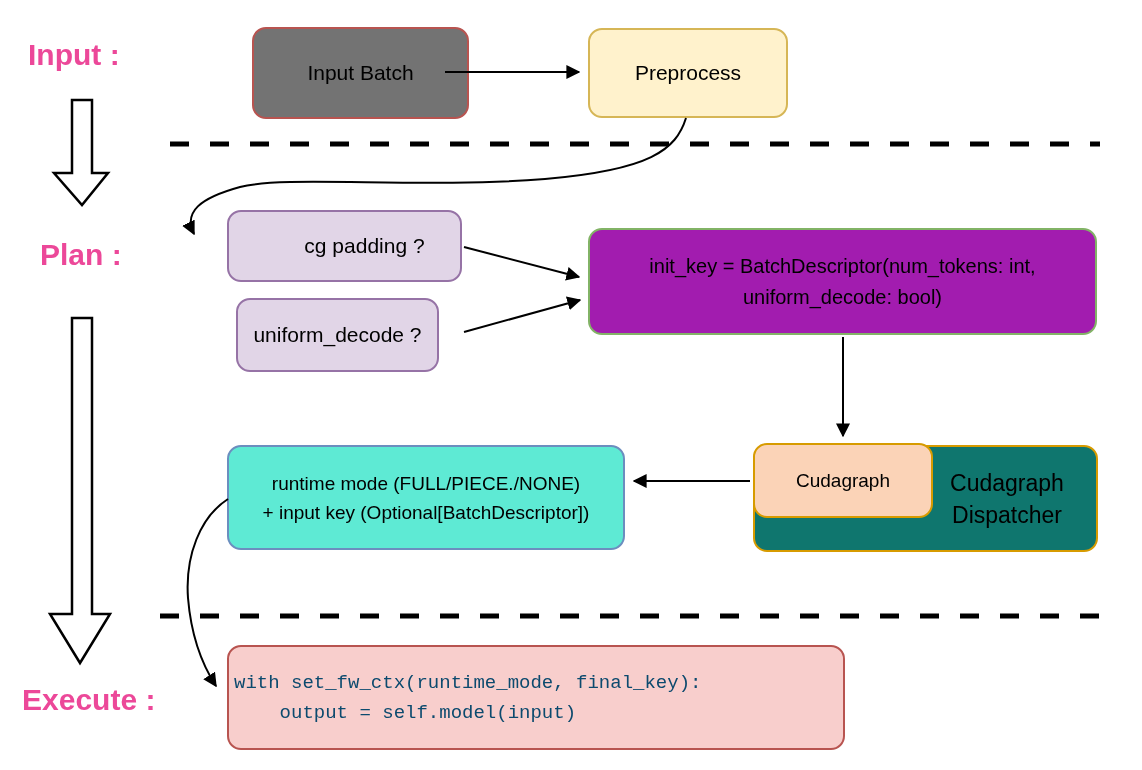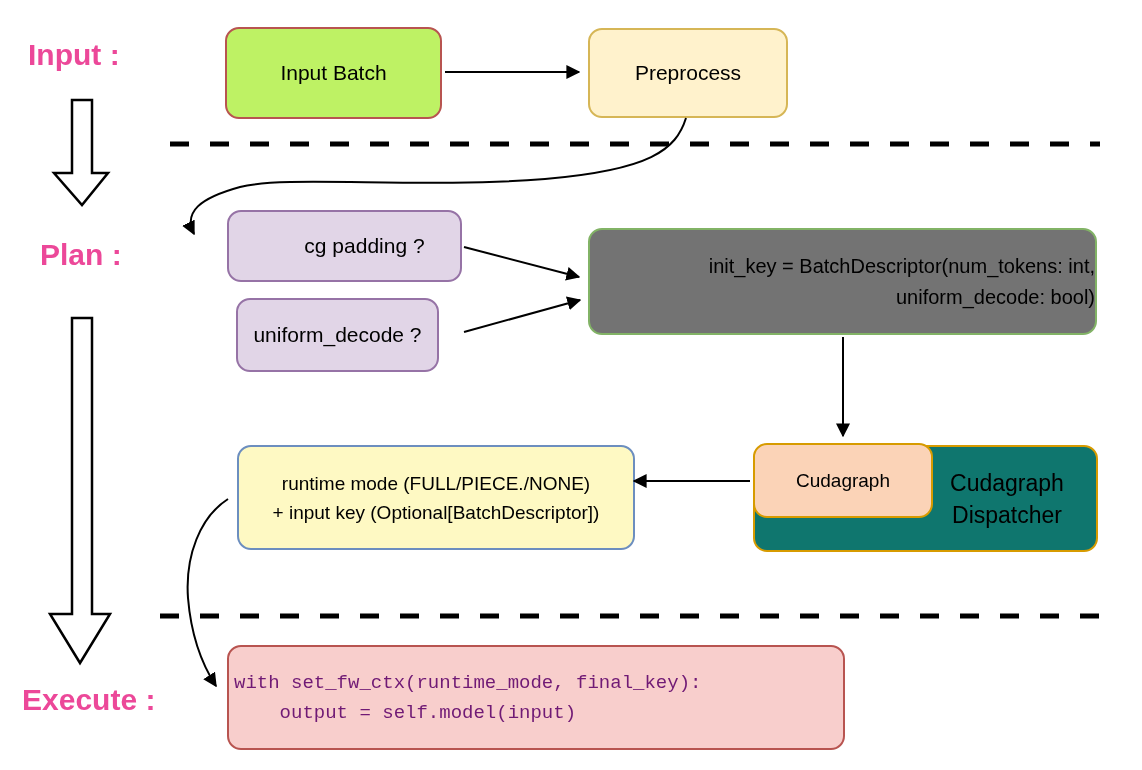--- a/index.html
+++ b/index.html
@@ -78,58 +78,58 @@
 </style>
 </head>
 <body>
 
 <div class="canvas">
 
   <div class="section-label label-input">Input :</div>
   <div class="section-label label-plan">Plan :</div>
   <div class="section-label label-execute">Execute :</div>
 
-  <div class="node small-label node-input-batch" style="background-color: #bef264; border-color: rgb(184, 84, 80);">
+  <div class="node small-label node-input-batch" style="background-color: #737373; border-color: rgb(184, 84, 80); margin-left: 27px;">
     <span>Input Batch</span>
   </div>
 
   <div class="node small-label node-preprocess" style="background-color: rgb(255, 242, 204); border-color: rgb(214, 182, 86);">
     <span>Preprocess</span>
   </div>
 
   <div class="node small-label node-cg-padding" style="background-color: rgb(225, 213, 231); border-color: rgb(150, 115, 166);">
     <span>cg padding ?</span>
   </div>
 
   <div class="node small-label node-uniform-decode" style="background-color: rgb(225, 213, 231); border-color: rgb(150, 115, 166);">
     <span>uniform_decode ?</span>
   </div>
 
-  <div class="node node-init-key" style="background-color: #737373; border-color: rgb(130, 179, 102); align-items: flex-end;">
+  <div class="node node-init-key" style="background-color: #a21caf; border-color: rgb(130, 179, 102);">
     <span>init_key = BatchDescriptor(num_tokens: int,</span>
     <span>uniform_decode: bool)</span>
   </div>
 
   <div class="node node-dispatcher" style="background-color: #0f766e; border-color: rgb(215, 155, 0);">
     <div class="dispatcher-label">
       <div>Cudagraph</div>
       <div>Dispatcher</div>
     </div>
   </div>
 
   <div class="node node-dispatch" style="background-color: rgb(251, 211, 183); border-color: rgb(215, 155, 0);">
     <span>Cudagraph</span>
   </div>
 
-  <div class="node node-runtime" style="background-color: #fef9c3; border-color: rgb(108, 142, 191); margin-left: 10px;">
+  <div class="node node-runtime" style="background-color: #5eead4; border-color: rgb(108, 142, 191);">
     <span>runtime mode (FULL/PIECE./NONE)</span>
     <span>+ input key (Optional[BatchDescriptor])</span>
   </div>
 
-  <div class="node node-execute-code" style="background-color: rgb(248, 206, 204); border-color: rgb(184, 84, 80); color: #701a75;">
+  <div class="node node-execute-code" style="background-color: rgb(248, 206, 204); border-color: rgb(184, 84, 80); color: #0c4a6e;">
     <div class="code-line">with set_fw_ctx(runtime_mode, final_key):</div>
     <div class="code-line">    output = self.model(input)</div>
   </div>
 
   <svg class="overlay" viewBox="0 0 1142 770" xmlns="http://www.w3.org/2000/svg">
     <defs>
       <marker id="arrow" viewBox="0 0 10 10" refX="9" refY="5" markerWidth="7" markerHeight="7" orient="auto">
         <path d="M0,0 L10,5 L0,10 z" fill="#000000"></path>
       </marker>
     </defs>

